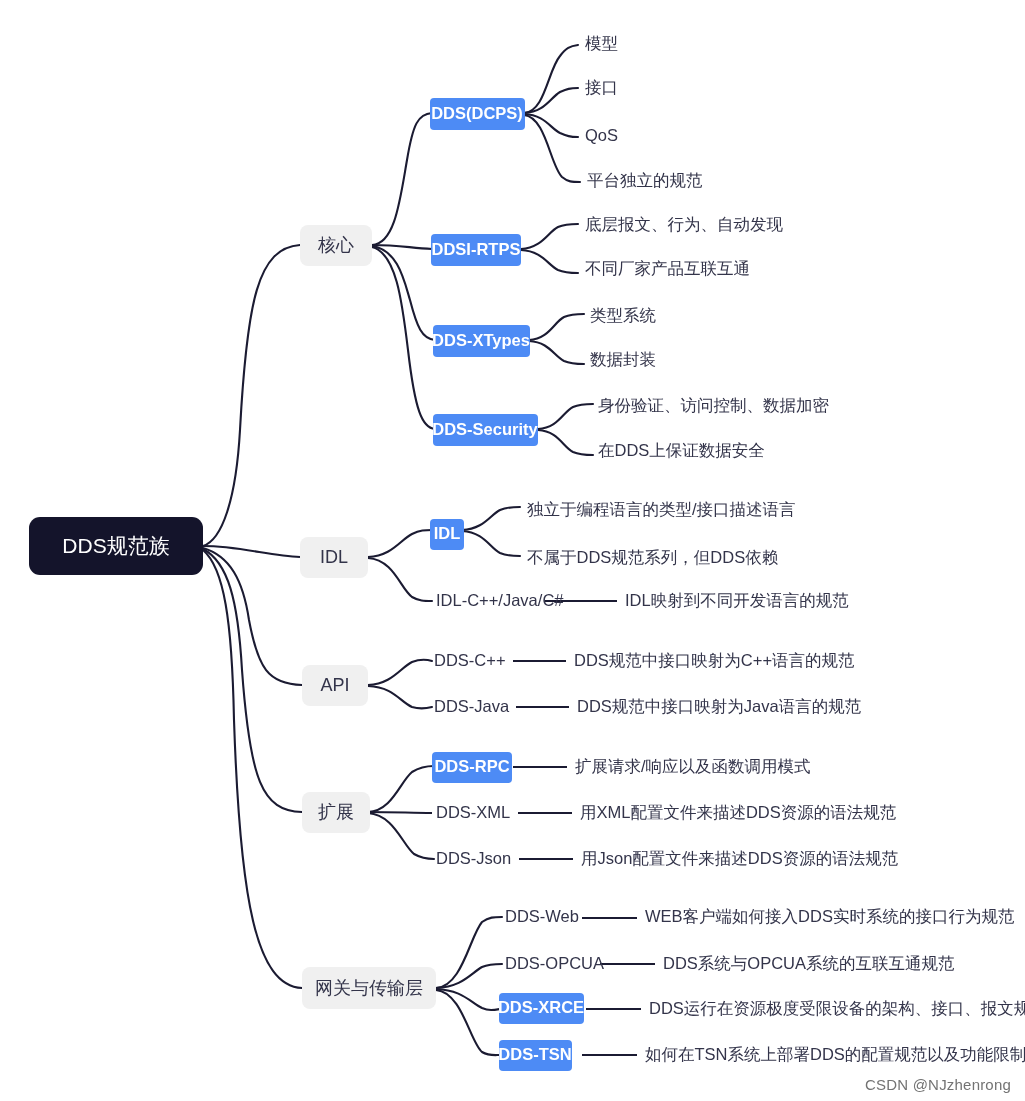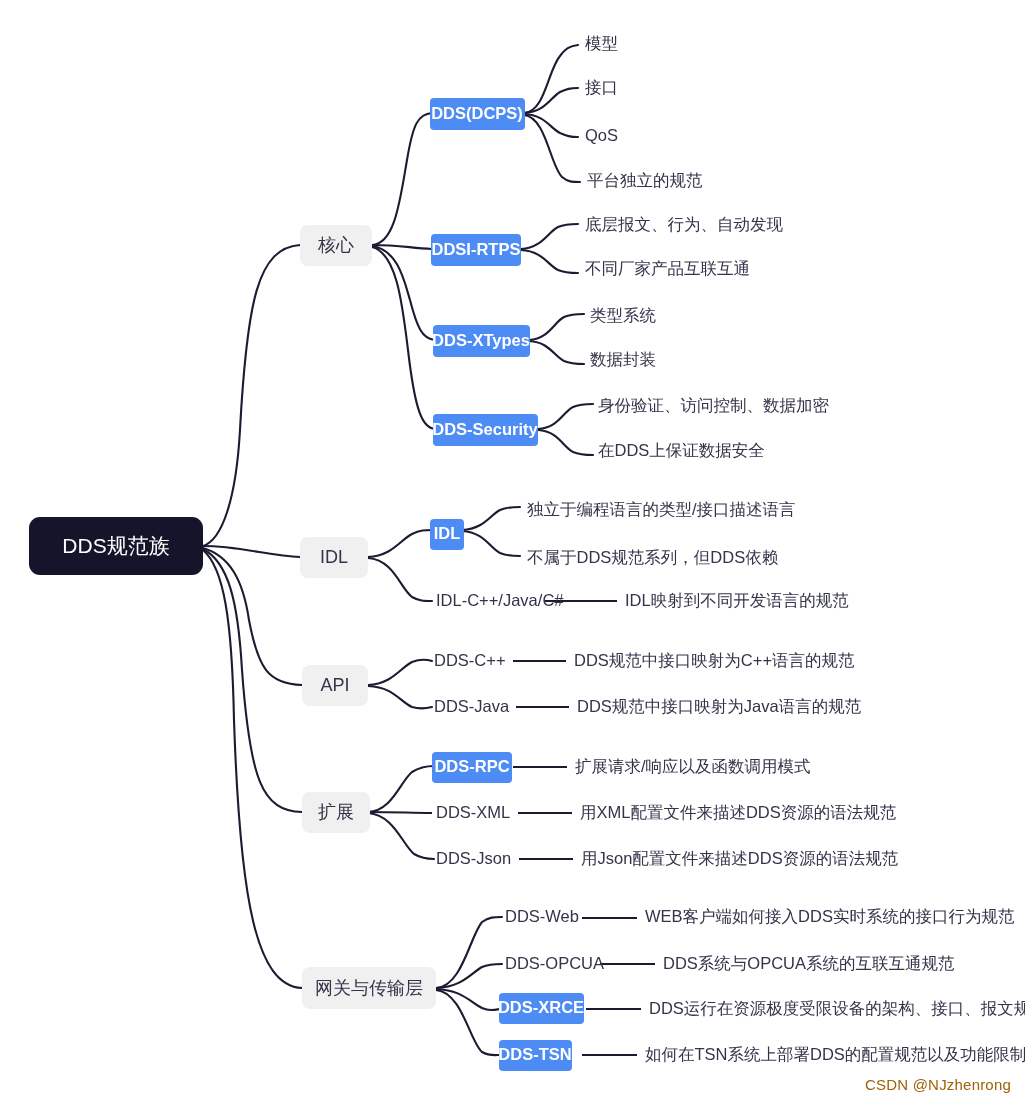--- a/index.html
+++ b/index.html
@@ -64,21 +64,21 @@
   }
   .txt-plain {
     fill: #33344a;
     font-size: 16.5px;
     text-anchor: start;
   }
   .watermark {
     position: absolute;
     right: 14px;
     bottom: 8px;
-    color: #a16207;
+    color: #737373;
     font-size: 15px;
     font-family: "Liberation Sans", "DejaVu Sans", sans-serif;
     letter-spacing: 0.2px;
     white-space: nowrap;
   }
 </style>
 </head>
 <body>
 
 <svg id="mindmap" viewBox="0 0 1025 1101">

